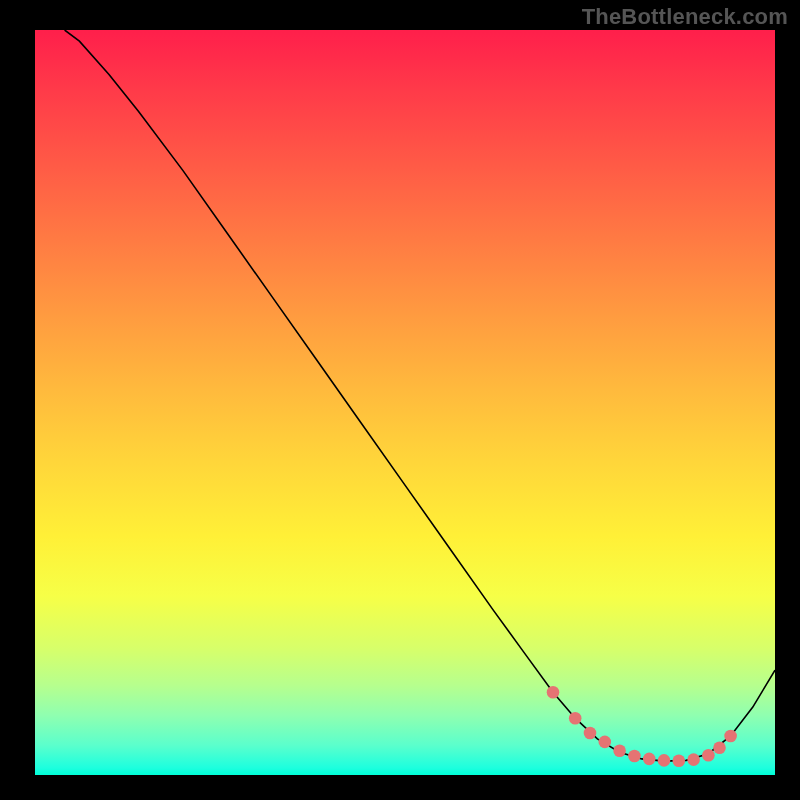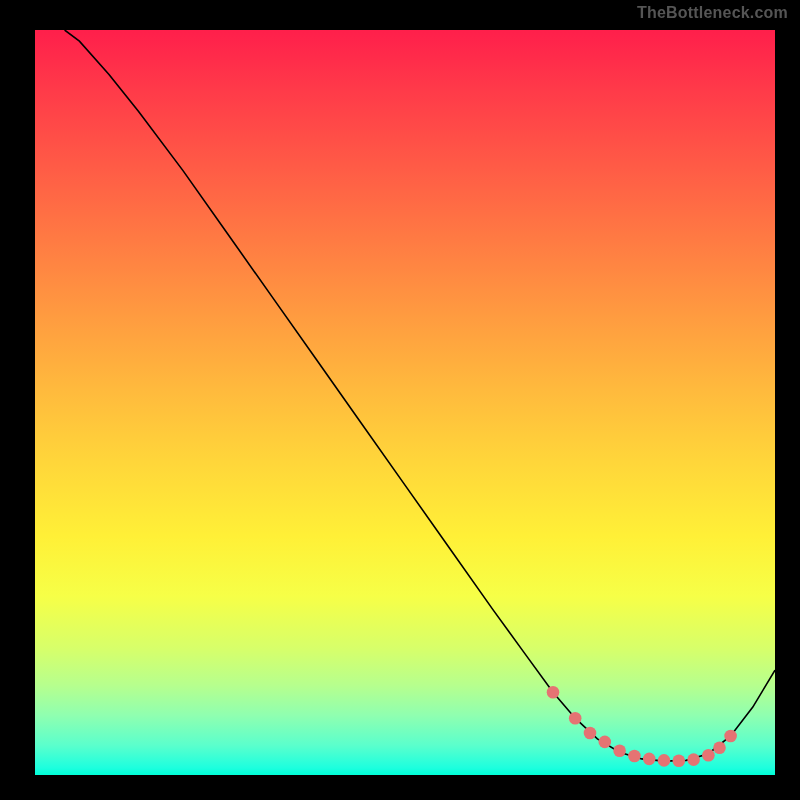--- a/index.html
+++ b/index.html
@@ -17,21 +17,21 @@
     left: 0;
     width: 800px;
     height: 800px;
     background: #000;
   }
   .watermark {
     position: absolute;
     top: 4px;
     right: 12px;
     color: #555;
-    font-size: 16px;
+    font-size: 22px;
     font-weight: bold;
     font-family: Arial, sans-serif;
     letter-spacing: 0.2px;
     z-index: 3;
   }
   .plot-area {
     position: absolute;
     left: 35px;
     top: 30px;
     width: 740px;

